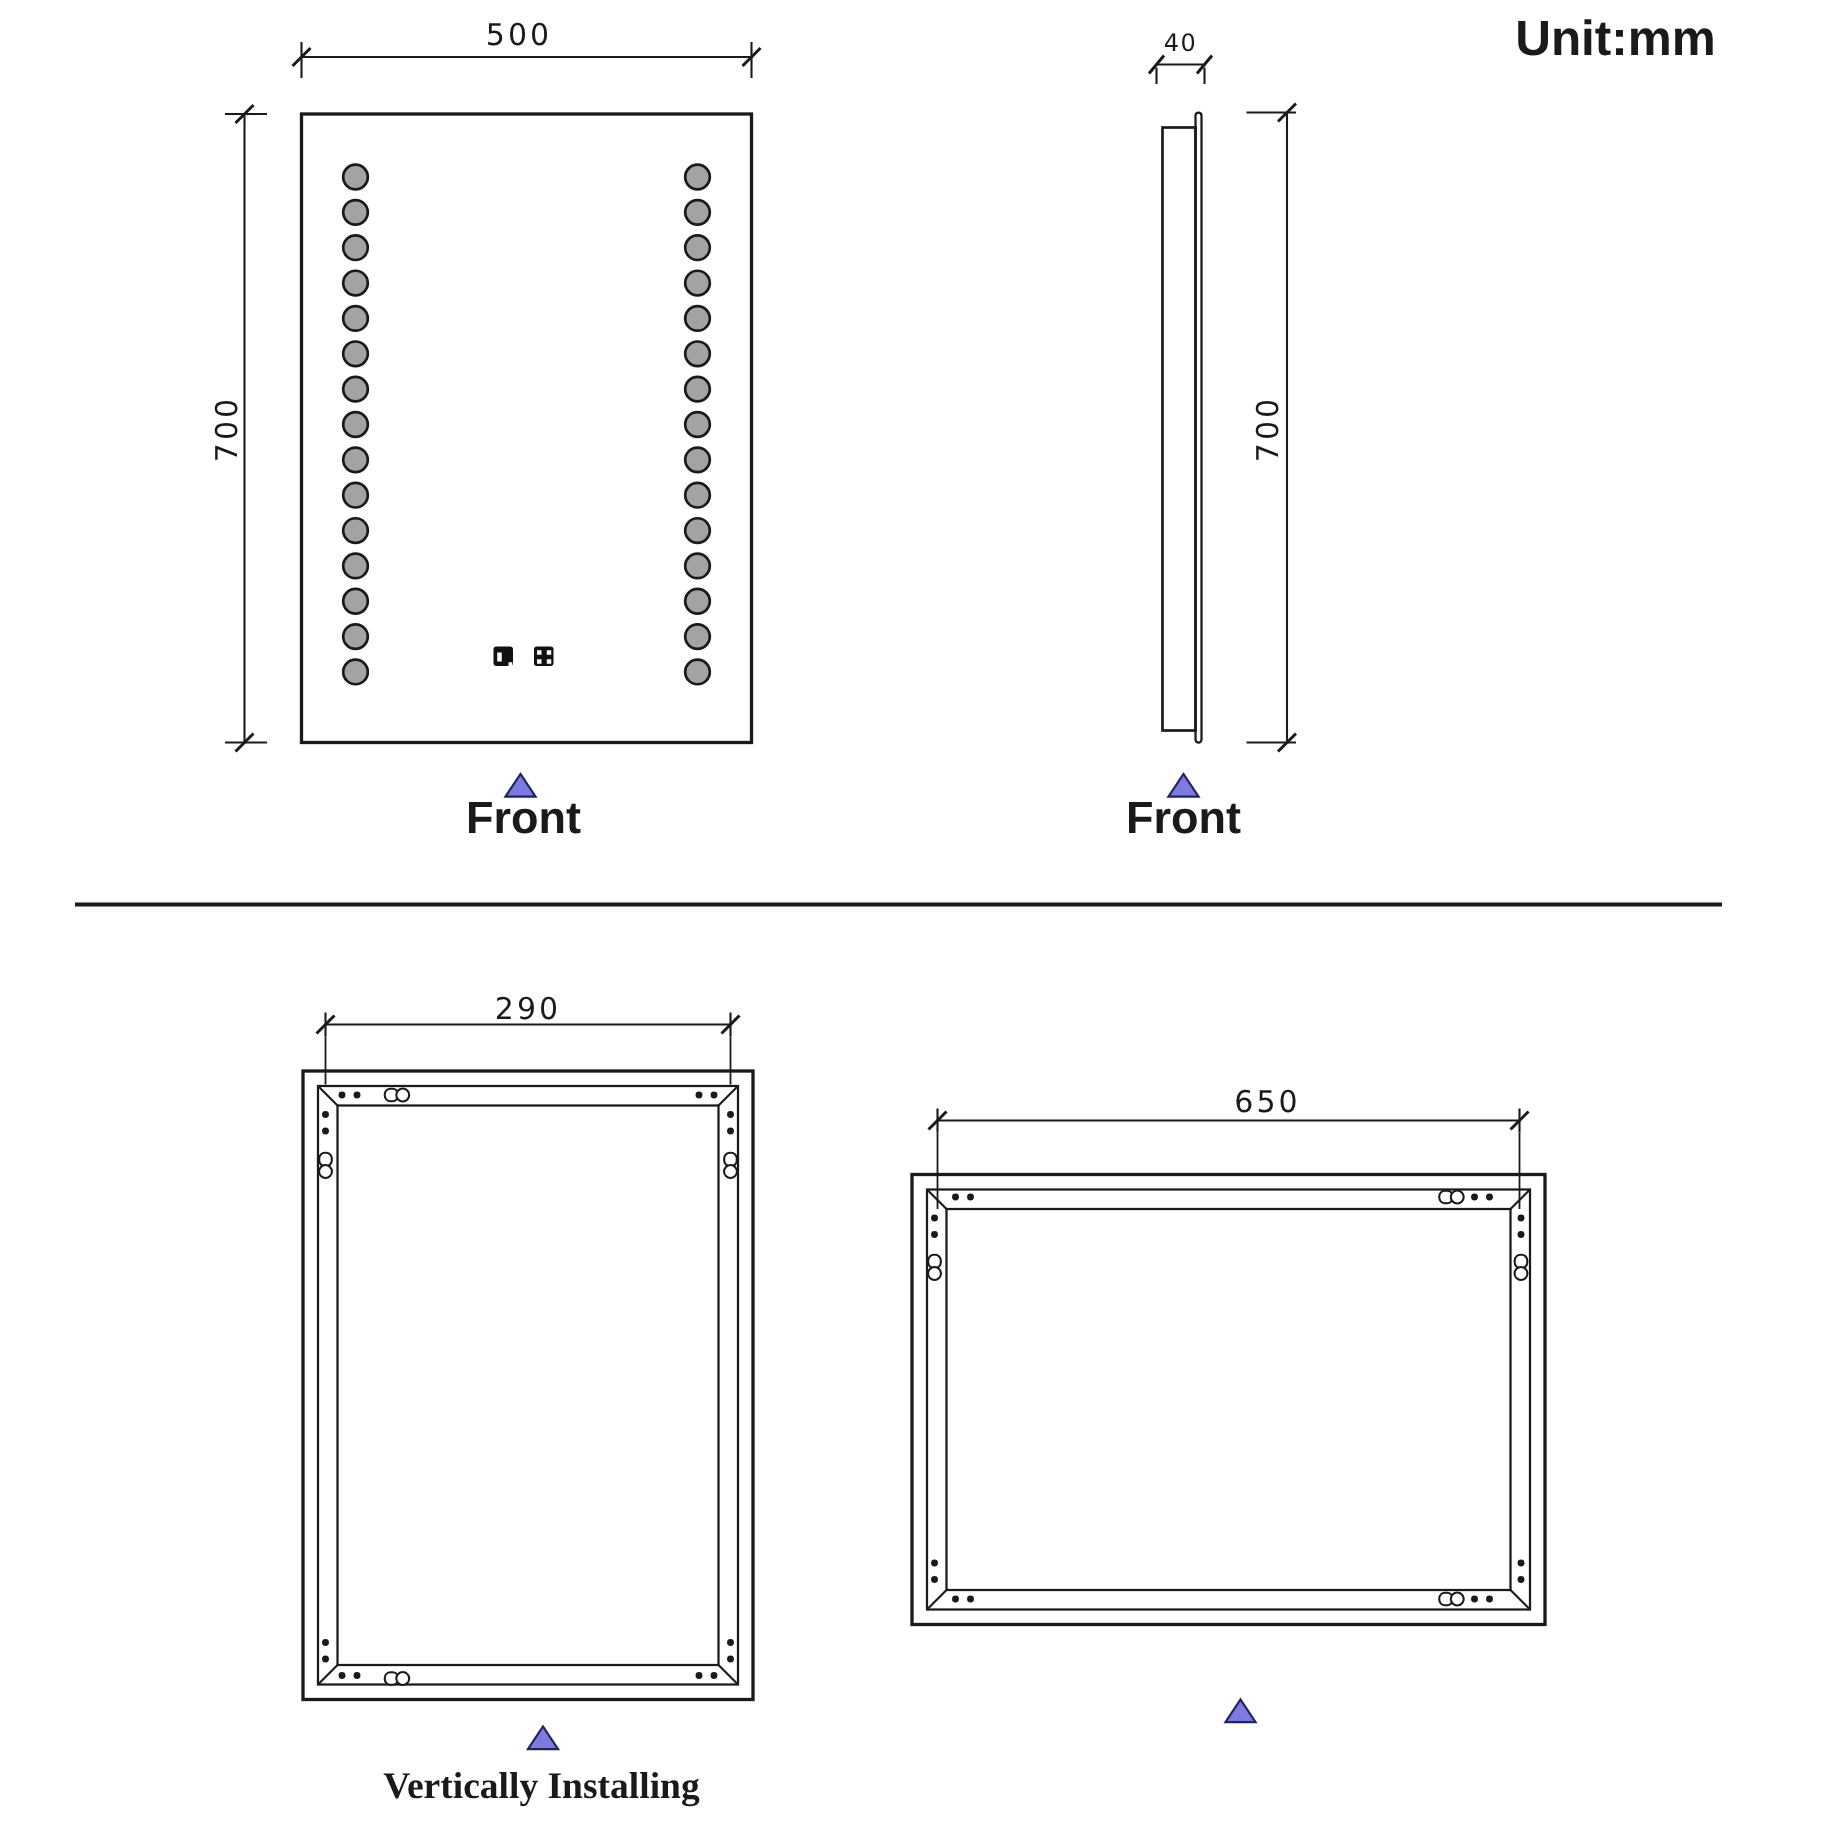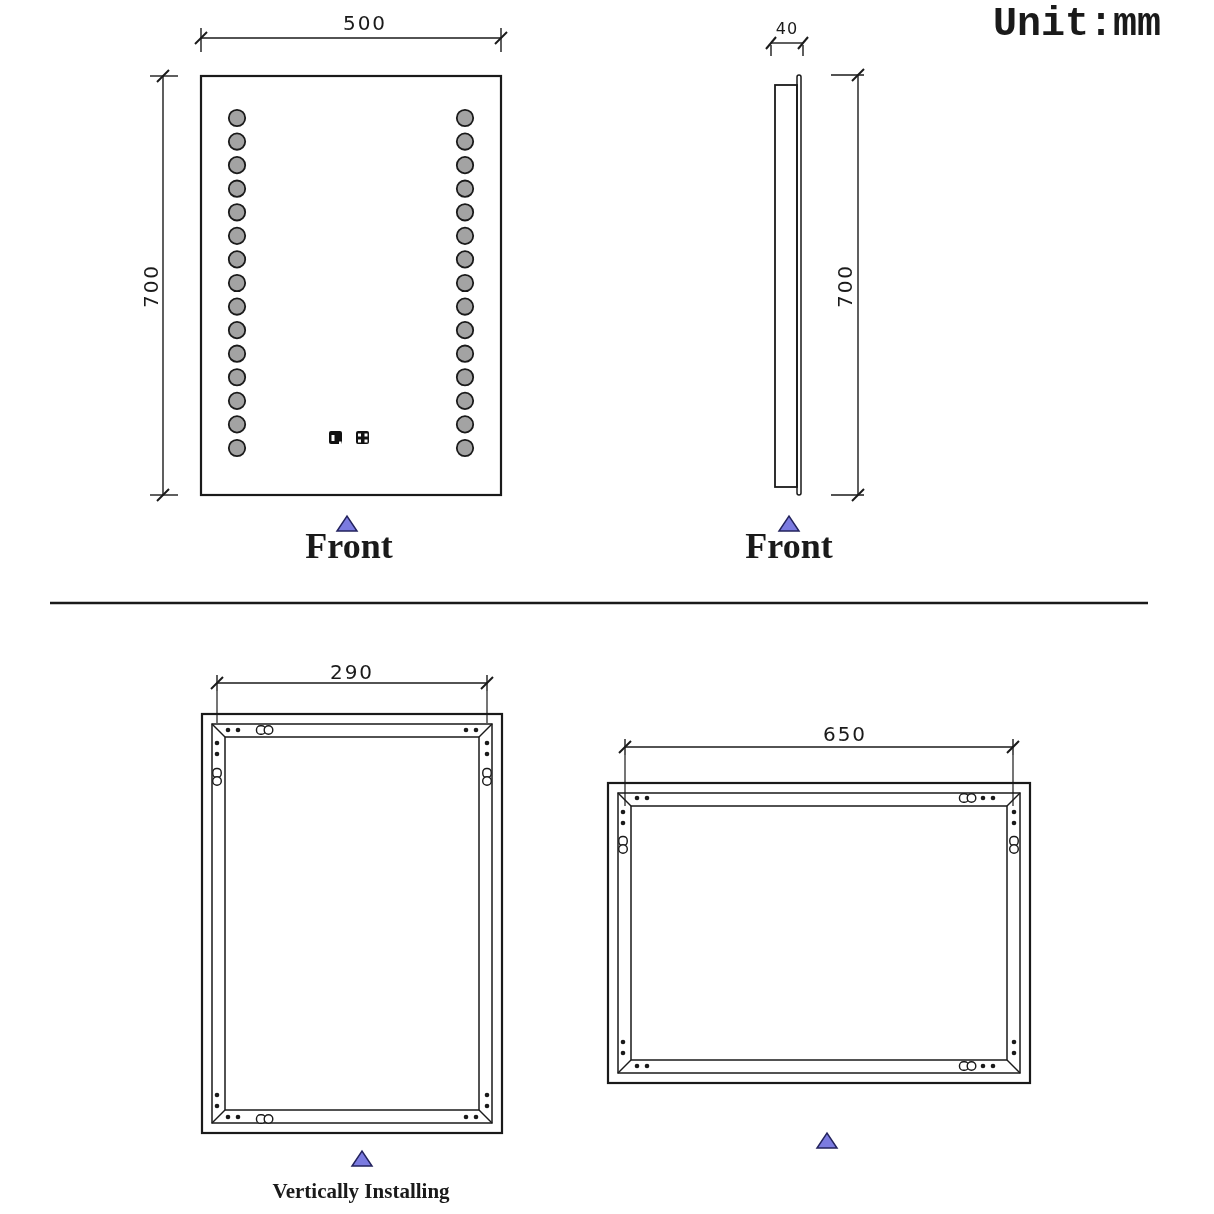--- a/index.html
+++ b/index.html
@@ -26,33 +26,33 @@
     font-weight:500;
   }
   .dim-sm{
     font-family:"DejaVu Sans", sans-serif;
     font-size:16px;
     letter-spacing:1px;
     font-weight:500;
     text-align:center;
   }
   .cap{
-    font-family:Liberation Serif, serif;
+    font-family:Liberation Sans, sans-serif;
     font-weight:700;
-    font-size:36px;
+    font-size:30px;
   }
   .cap2{
     font-family:"Liberation Serif", serif;
     font-weight:700;
-    font-size:21px;
+    font-size:25px;
   }
   .unit{
-    font-family:Liberation Mono, monospace;
+    font-family:Liberation Sans, sans-serif;
     font-weight:700;
-    font-size:40px;
+    font-size:33px;
   }
 </style>
 </head>
 <body>
 
 <div id="stage">
 
   <svg id="drawing" width="1214" height="1214" viewBox="0 0 1214 1214">
       <rect x="201" y="76" width="300" height="419" rx="0" fill="none" stroke="#1a1a1a" stroke-width="2.2"></rect>
       <rect x="775" y="85" width="22" height="402" rx="0" fill="none" stroke="#1a1a1a" stroke-width="1.8"></rect>
@@ -193,21 +193,21 @@
       <rect x="358" y="439.5" width="3" height="3" fill="#ffffff"></rect>
       <rect x="364.5" y="439.5" width="3" height="3" fill="#ffffff"></rect>
       <polygon points="337,531 357,531 347,516" fill="#7b7be0" stroke="#23235e" stroke-width="1.5"></polygon>
       <polygon points="779,531 799,531 789,516" fill="#7b7be0" stroke="#23235e" stroke-width="1.5"></polygon>
       <polygon points="352,1166 372,1166 362,1151" fill="#7b7be0" stroke="#23235e" stroke-width="1.5"></polygon>
       <polygon points="817,1148 837,1148 827,1133" fill="#7b7be0" stroke="#23235e" stroke-width="1.5"></polygon>
     </svg>
 
   <div class="lbl unit" style="left:1077px;top:25px">Unit:mm</div>
 
-  <div class="lbl dim" style="left:365px;top:23px">500</div>
+  <div class="lbl dim" style="left:346px;top:23px">500</div>
   <div class="lbl dim rot" style="left:151px;top:286px">700</div>
   <div class="lbl cap" style="left:349px;top:546px">Front</div>
 
   <div class="lbl dim-sm" style="left:787px;top:29px">40</div>
   <div class="lbl dim rot" style="left:845px;top:286px">700</div>
   <div class="lbl cap" style="left:789px;top:546px">Front</div>
 
   <div class="lbl dim" style="left:352px;top:672px">290</div>
   <div class="lbl cap2" style="left:361px;top:1191px">Vertically Installing</div>
 

